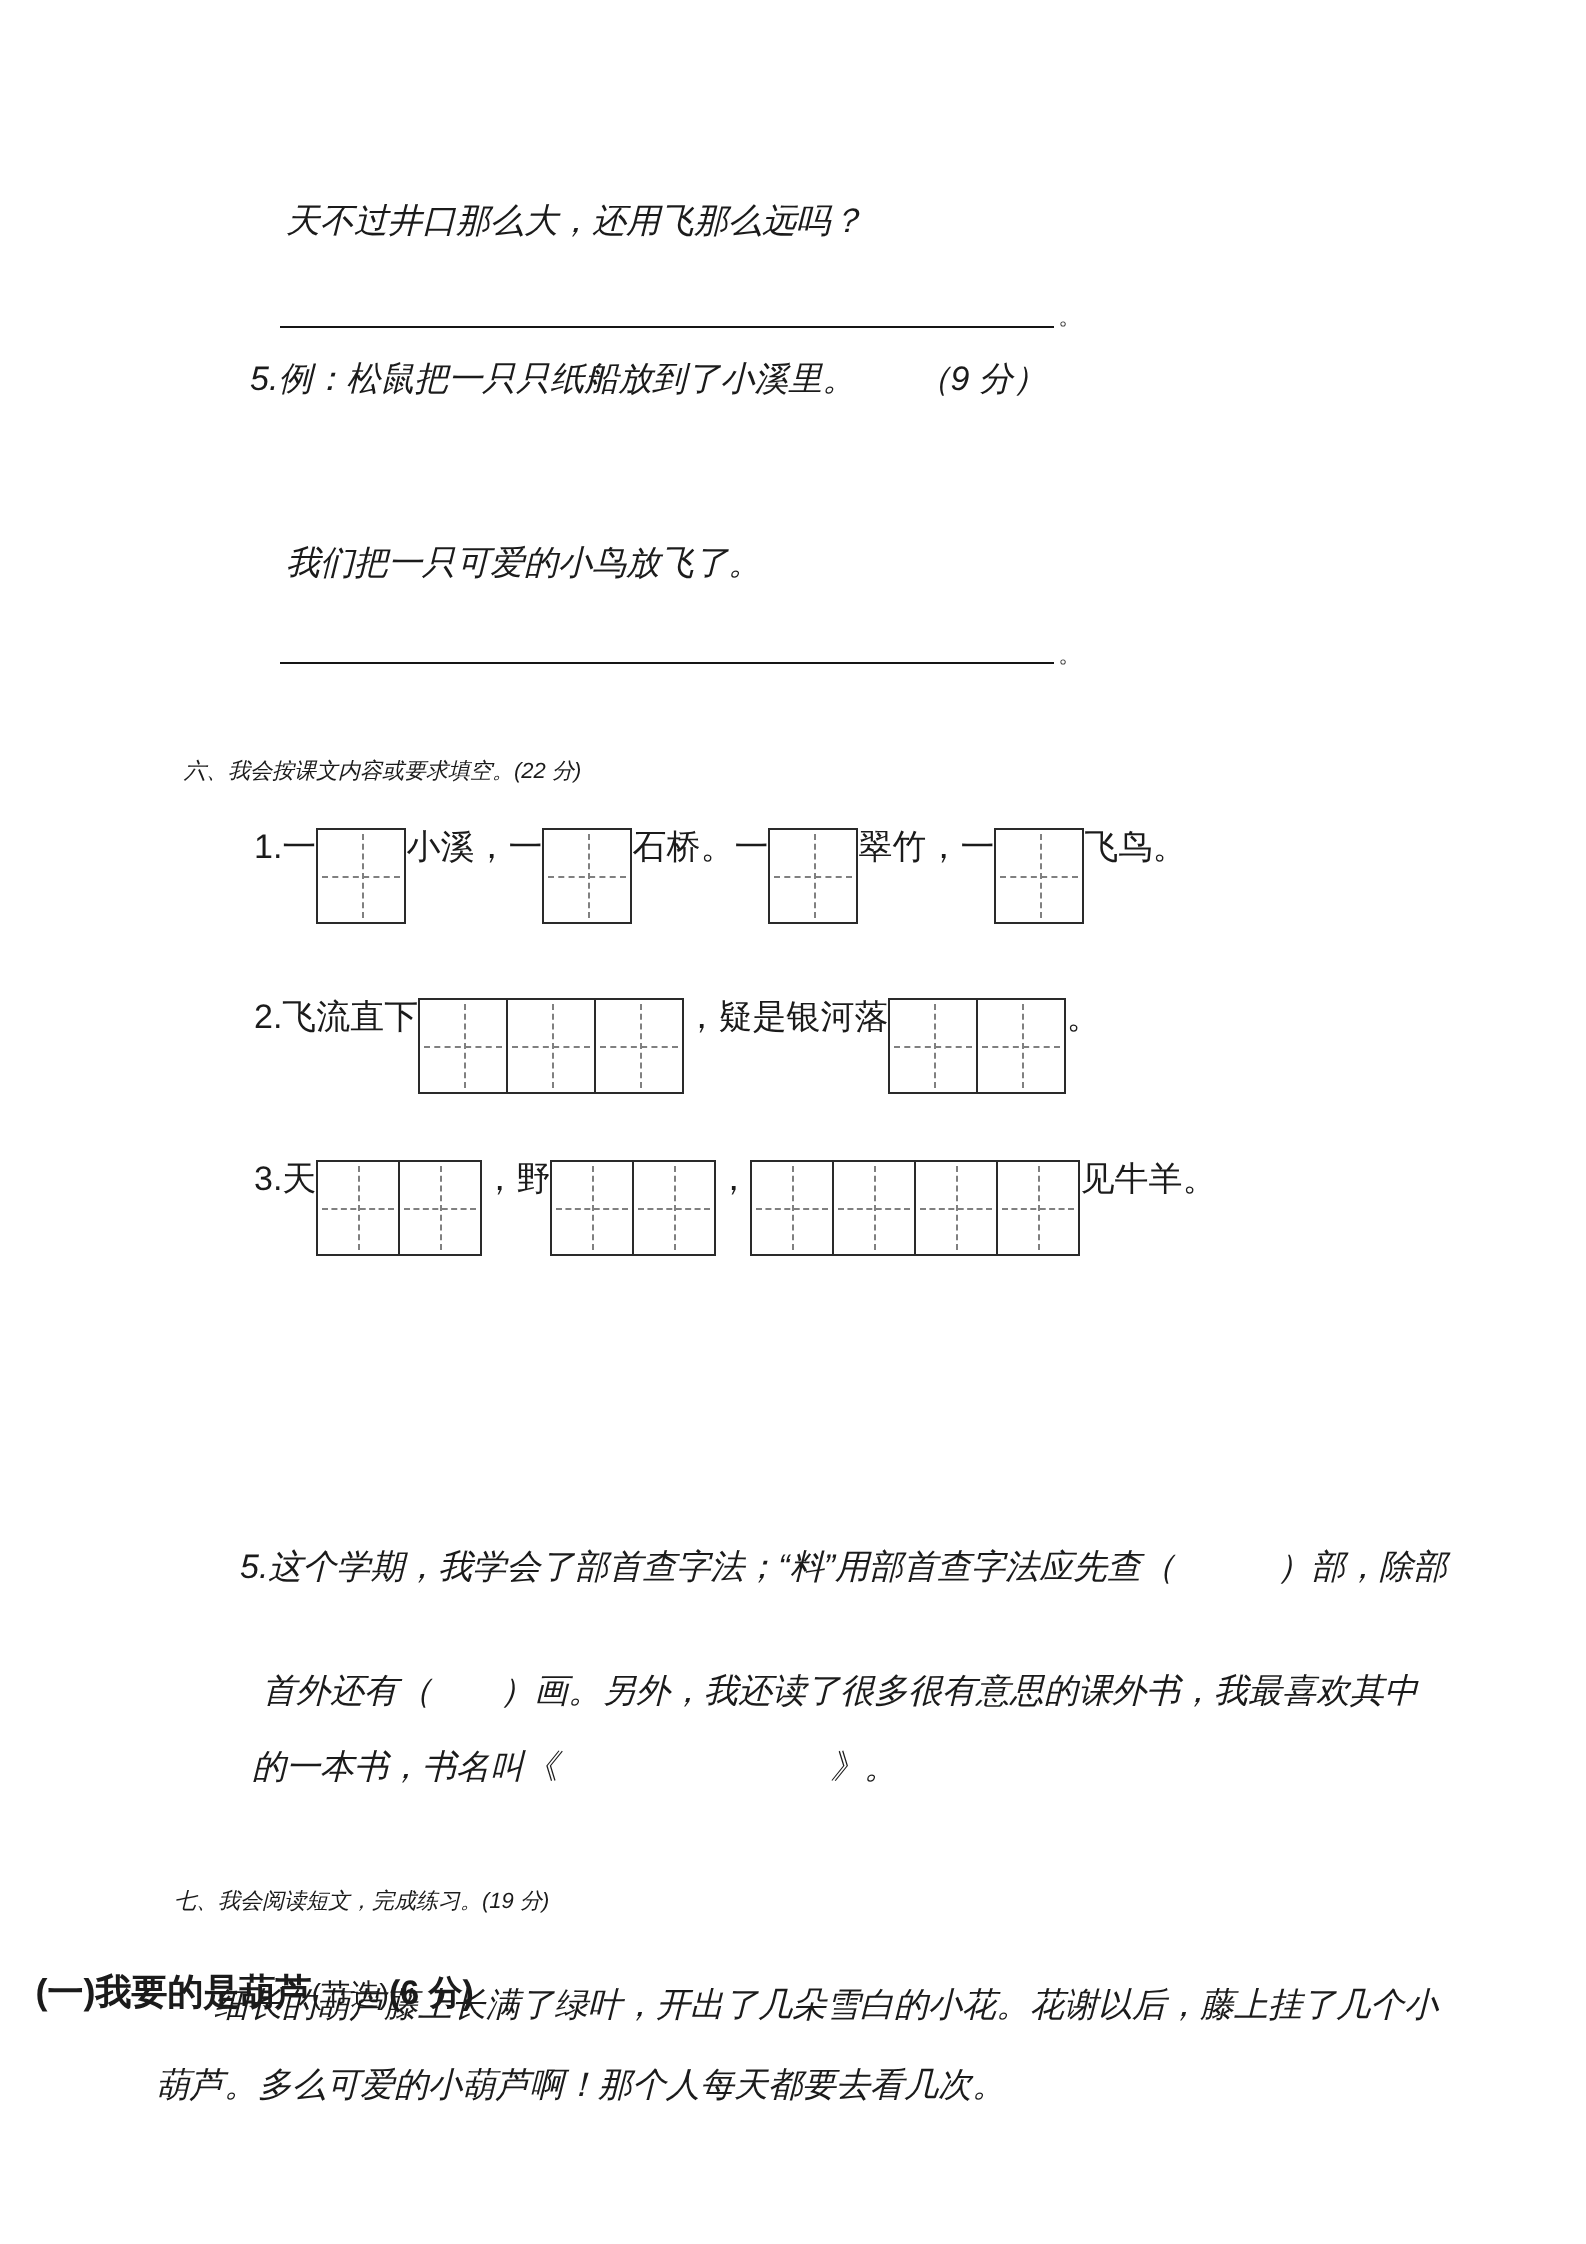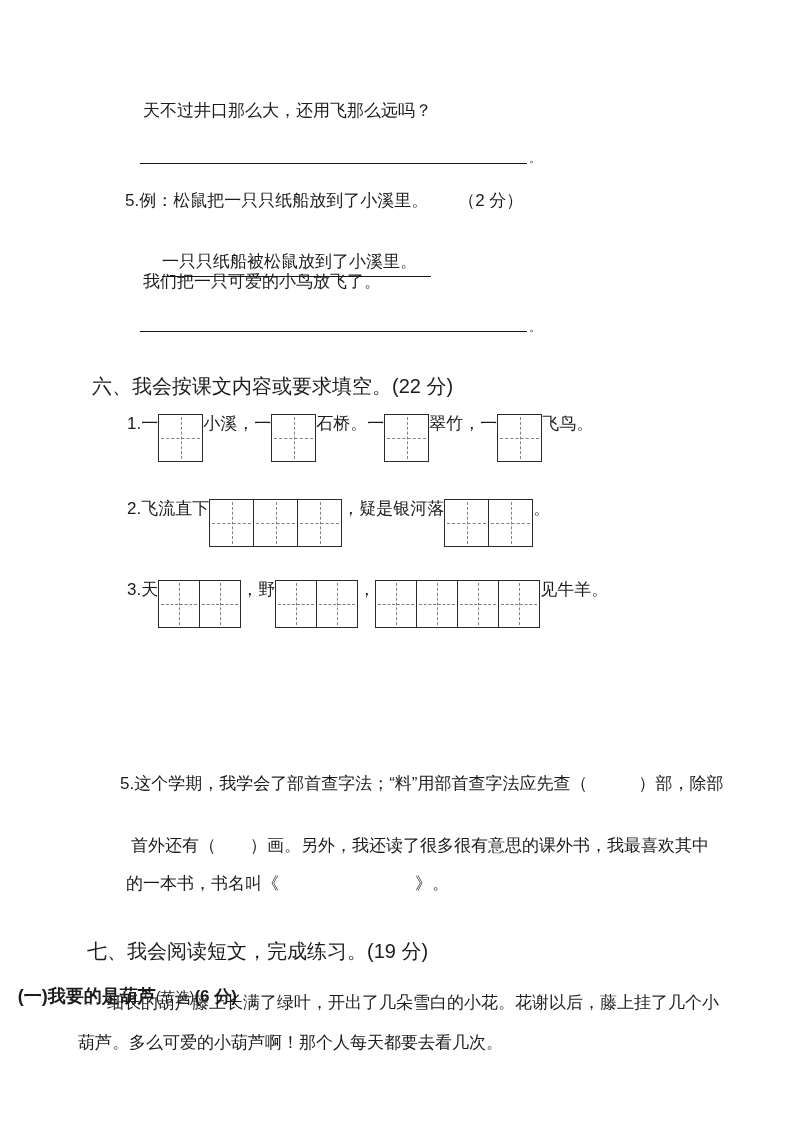--- a/index.html
+++ b/index.html
@@ -4,23 +4,23 @@
 <style>
   html,body{margin:0;padding:0;background:#ffffff;}
   .page{
     position:relative;
     width:793px;height:1122px;
     background:#ffffff;
     font-family:"Liberation Sans", sans-serif;
     color:#1b1b1b;
     overflow:hidden;
   }
-  .abs{position:absolute;white-space:pre;}
+  .abs{position:absolute;white-space:pre;font-style:italic;}
   .txt{font-size:17px;line-height:20px;}
-  .heading{font-size:20px;line-height:21px;}
+  .heading{font-size:11px;line-height:21px;}
   .passage{font-family:"Liberation Serif", serif;font-size:17px;line-height:20px;}
   .blank-rule{position:absolute;height:0;border-top:1.6px solid #151515;}
   .tiny-period{position:absolute;font-size:12px;color:#3a3a3a;line-height:12px;}
   .underlined-answer{display:inline-block;border-bottom:1.6px solid #151515;padding:0 14px 4px 0;}
   .example-row{display:flex;align-items:baseline;}
   .example-score{margin-left:30px;}
   .grid-row{position:absolute;display:flex;}
   .grid-row .seg-text{font-size:17px;line-height:20px;margin-bottom:6px;white-space:pre;}
   .tz-grid{display:inline-flex;border:1.6px solid #2a2a2a;background:#fff;}
   .tz-cell{position:relative;width:43px;height:46px;}
@@ -37,28 +37,25 @@
 </head>
 <body>
 
 <div class="page">
 
   <div class="abs txt" style="left:143px;top:101px;">天不过井口那么大，还用飞那么远吗？</div>
 
   <div class="blank-rule" style="left:140px;top:163px;width:387px;"></div>
   <div class="tiny-period" style="left:529px;top:152px;">。</div>
 
-  <div class="abs txt example-row" style="left:125px;top:191px;">
+  <div class="abs txt example-row" style="left:125px;top:180px;">
     <span>5.例：松鼠把一只只纸船放到了小溪里。</span>
-    <span class="example-score">（2 分）</span>
+    <span class="example-score">（9 分）</span>
   </div>
 
-  <div class="abs txt" style="left:143px;top:232px;">
-    <span class="underlined-answer">一只只纸船被松鼠放到了小溪里。</span>
-  </div>
 
   <div class="abs txt" style="left:143px;top:272px;">我们把一只可爱的小鸟放飞了。</div>
 
   <div class="blank-rule" style="left:140px;top:331px;width:387px;"></div>
   <div class="tiny-period" style="left:529px;top:321px;">。</div>
 
   <div class="abs heading" style="left:92px;top:376px;">六、我会按课文内容或要求填空。(22 分)</div>
 
   <div class="grid-row row1" style="left:127px;top:414px;">
       <span class="seg-text">1.一</span>

